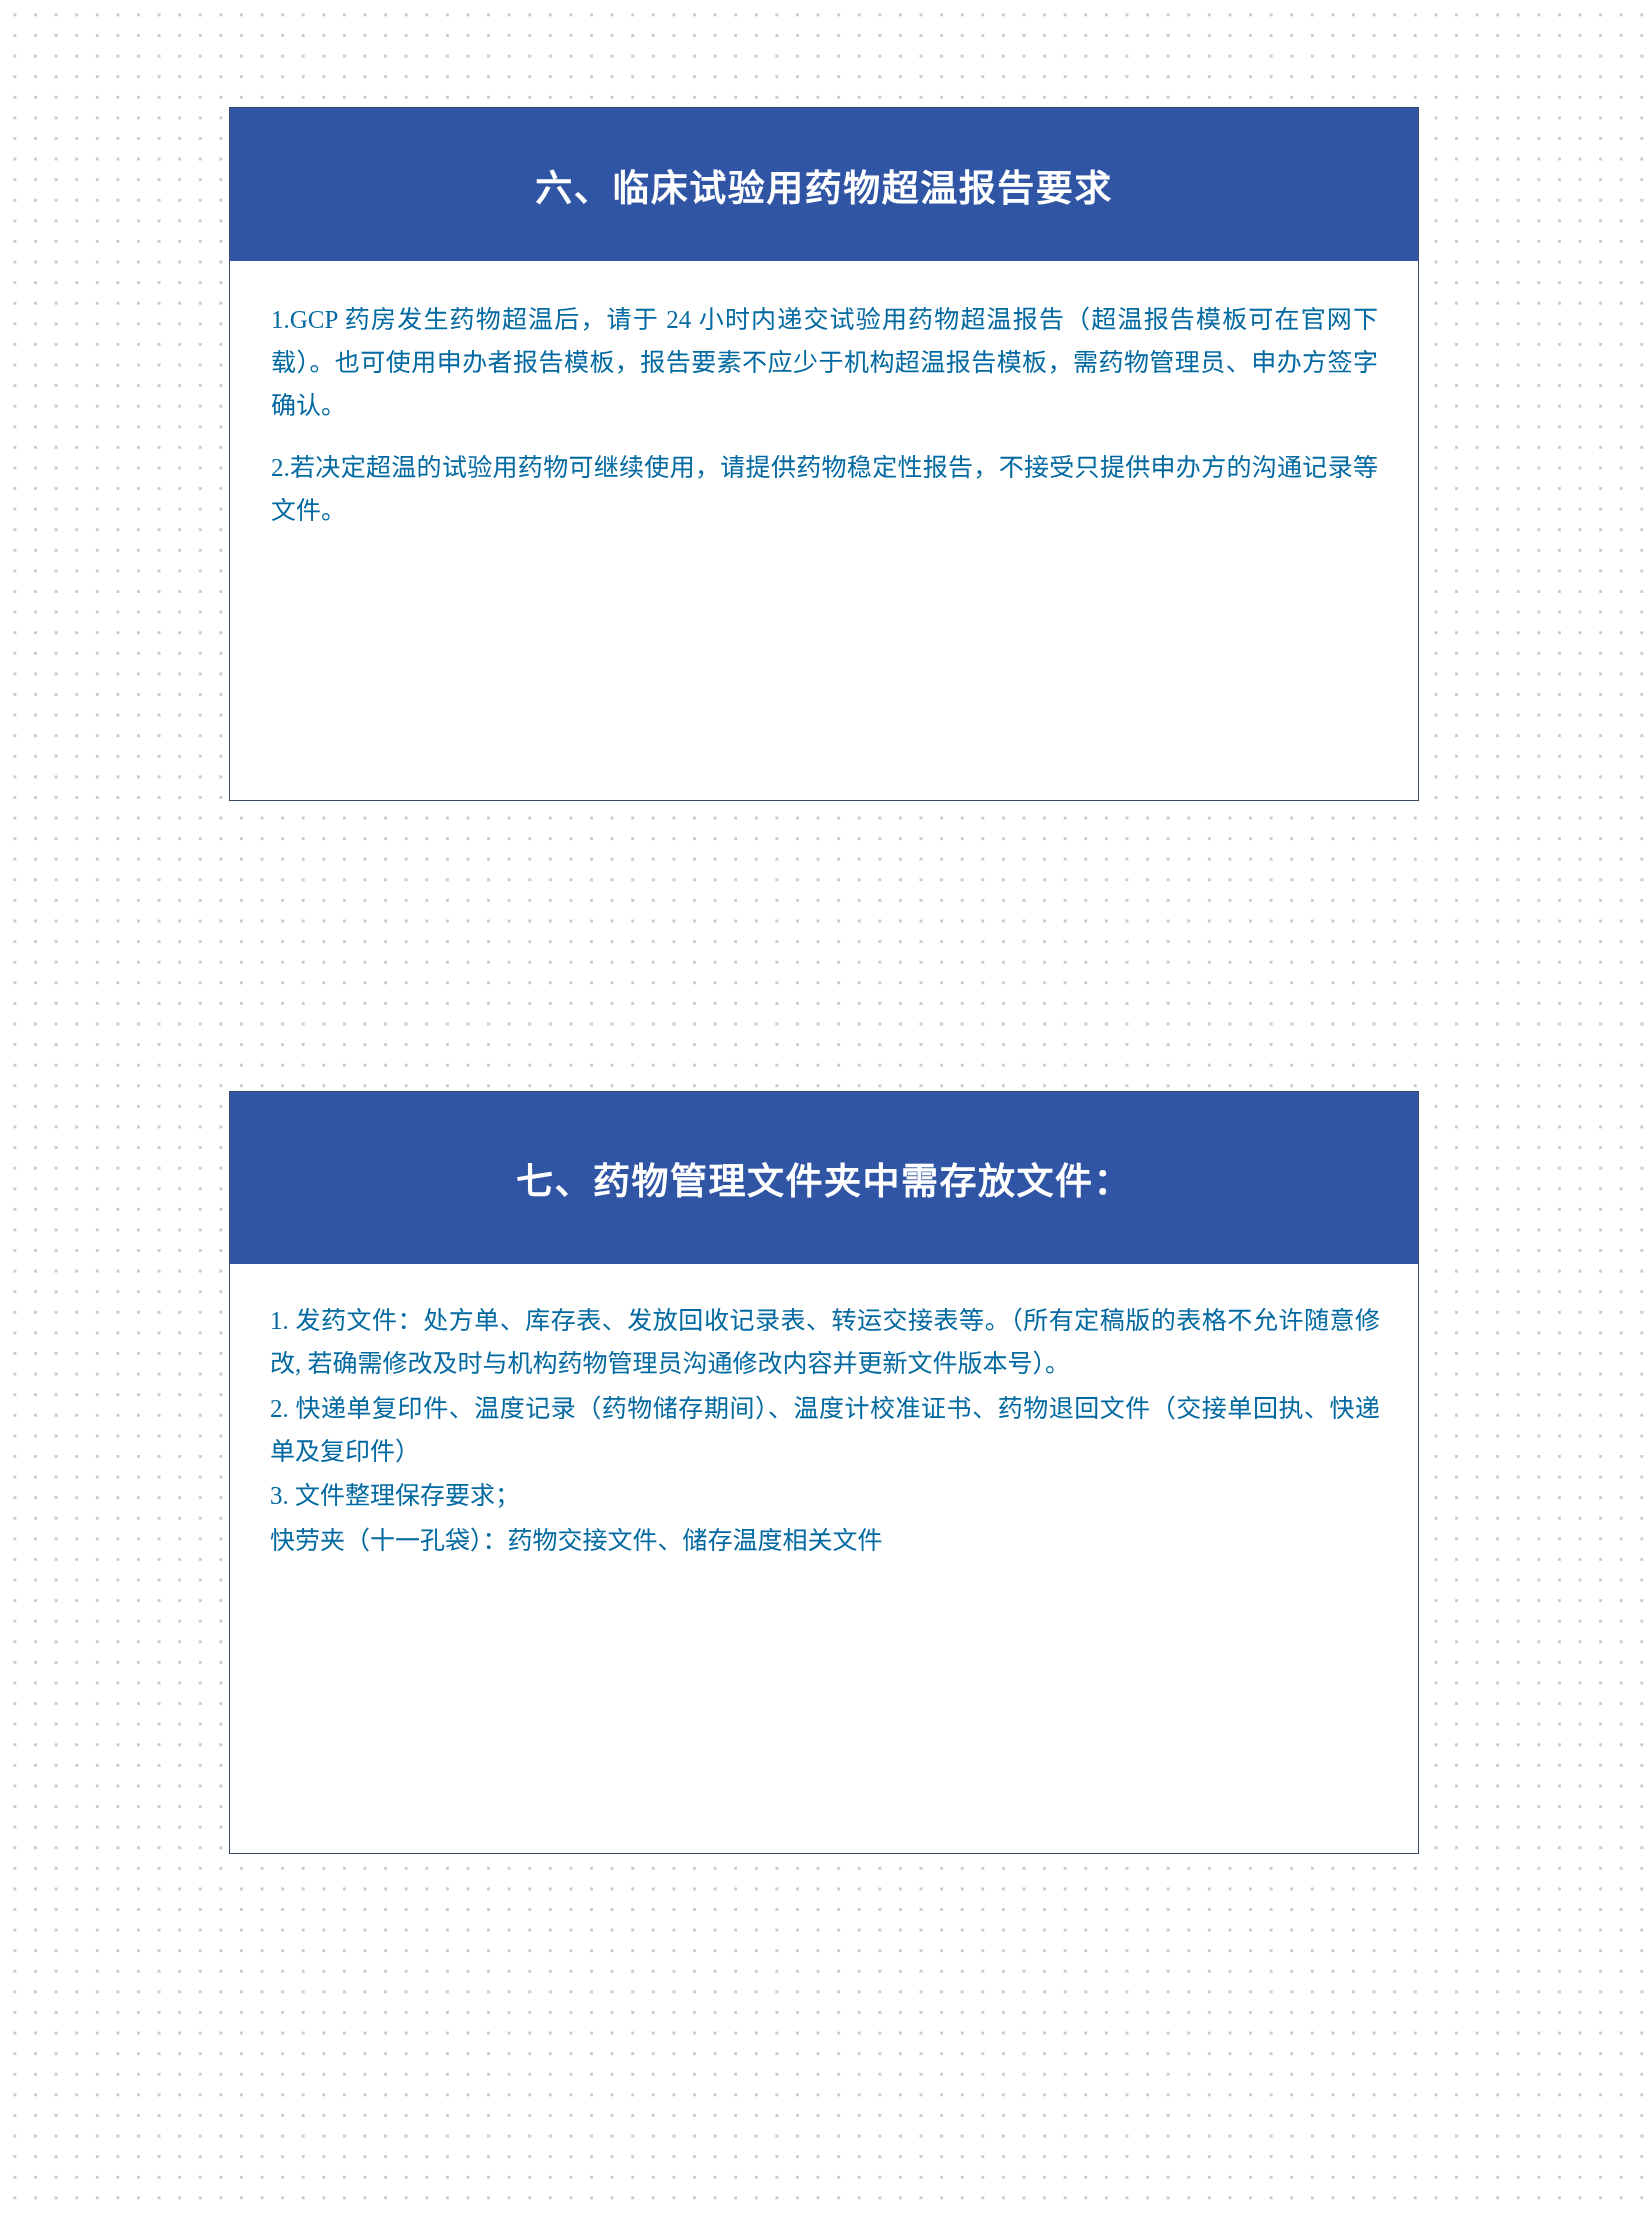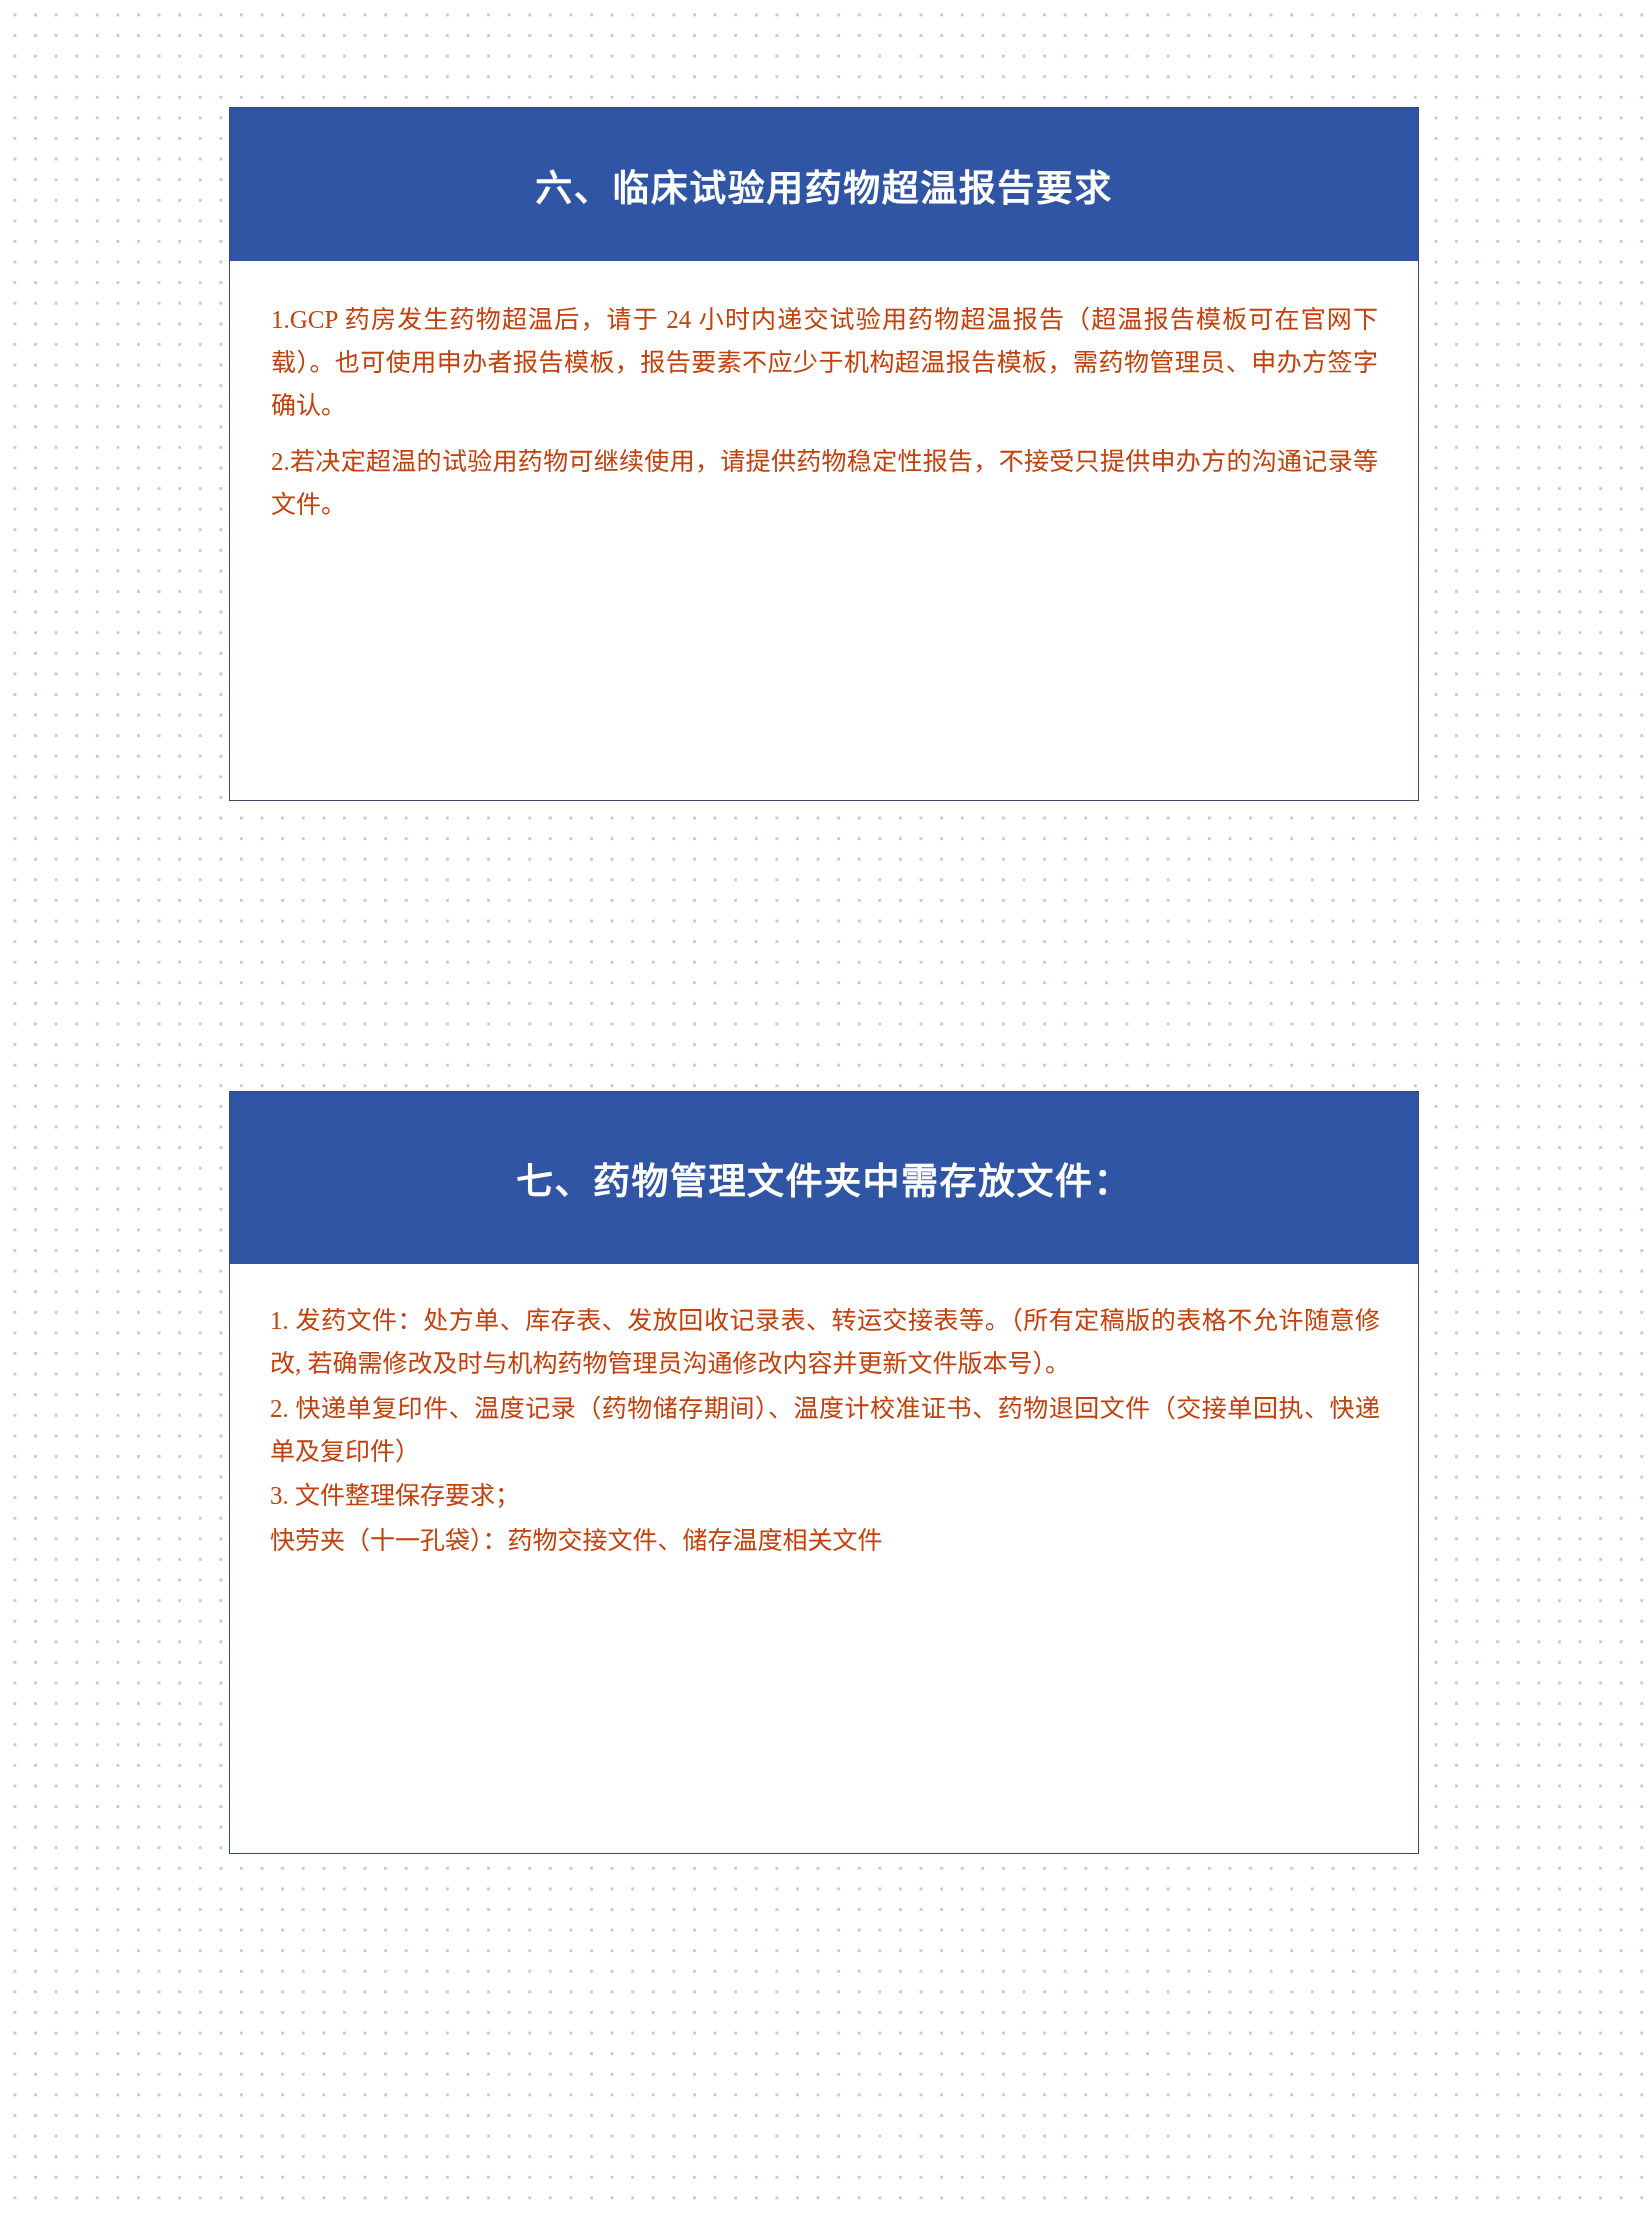--- a/index.html
+++ b/index.html
@@ -45,40 +45,40 @@
 
   .card-body {
     box-sizing: border-box;
     color: #111111;
   }
 
   .para {
     font-size: 25px;
     line-height: 1.72;
     margin: 0;
-    color: #c2410c;
+    color: #0369a1;
     text-align: justify;
   }
 
   
   #card-temp-report {
     left: 229px;
     top: 107px;
     width: 1190px;
     height: 694px;
   }
   #card-temp-report .card-header {
     height: 153px;
     font-size: 37px;
   }
   #card-temp-report .card-body {
     padding: 37px 40px 15.3px 41px;
   }
   #card-temp-report .para + .para {
-    margin-top: 13px;
+    margin-top: 19px;
   }
 
   
   #card-folder-files {
     left: 229px;
     top: 1091px;
     width: 1190px;
     height: 763px;
   }
   #card-folder-files .card-header {

